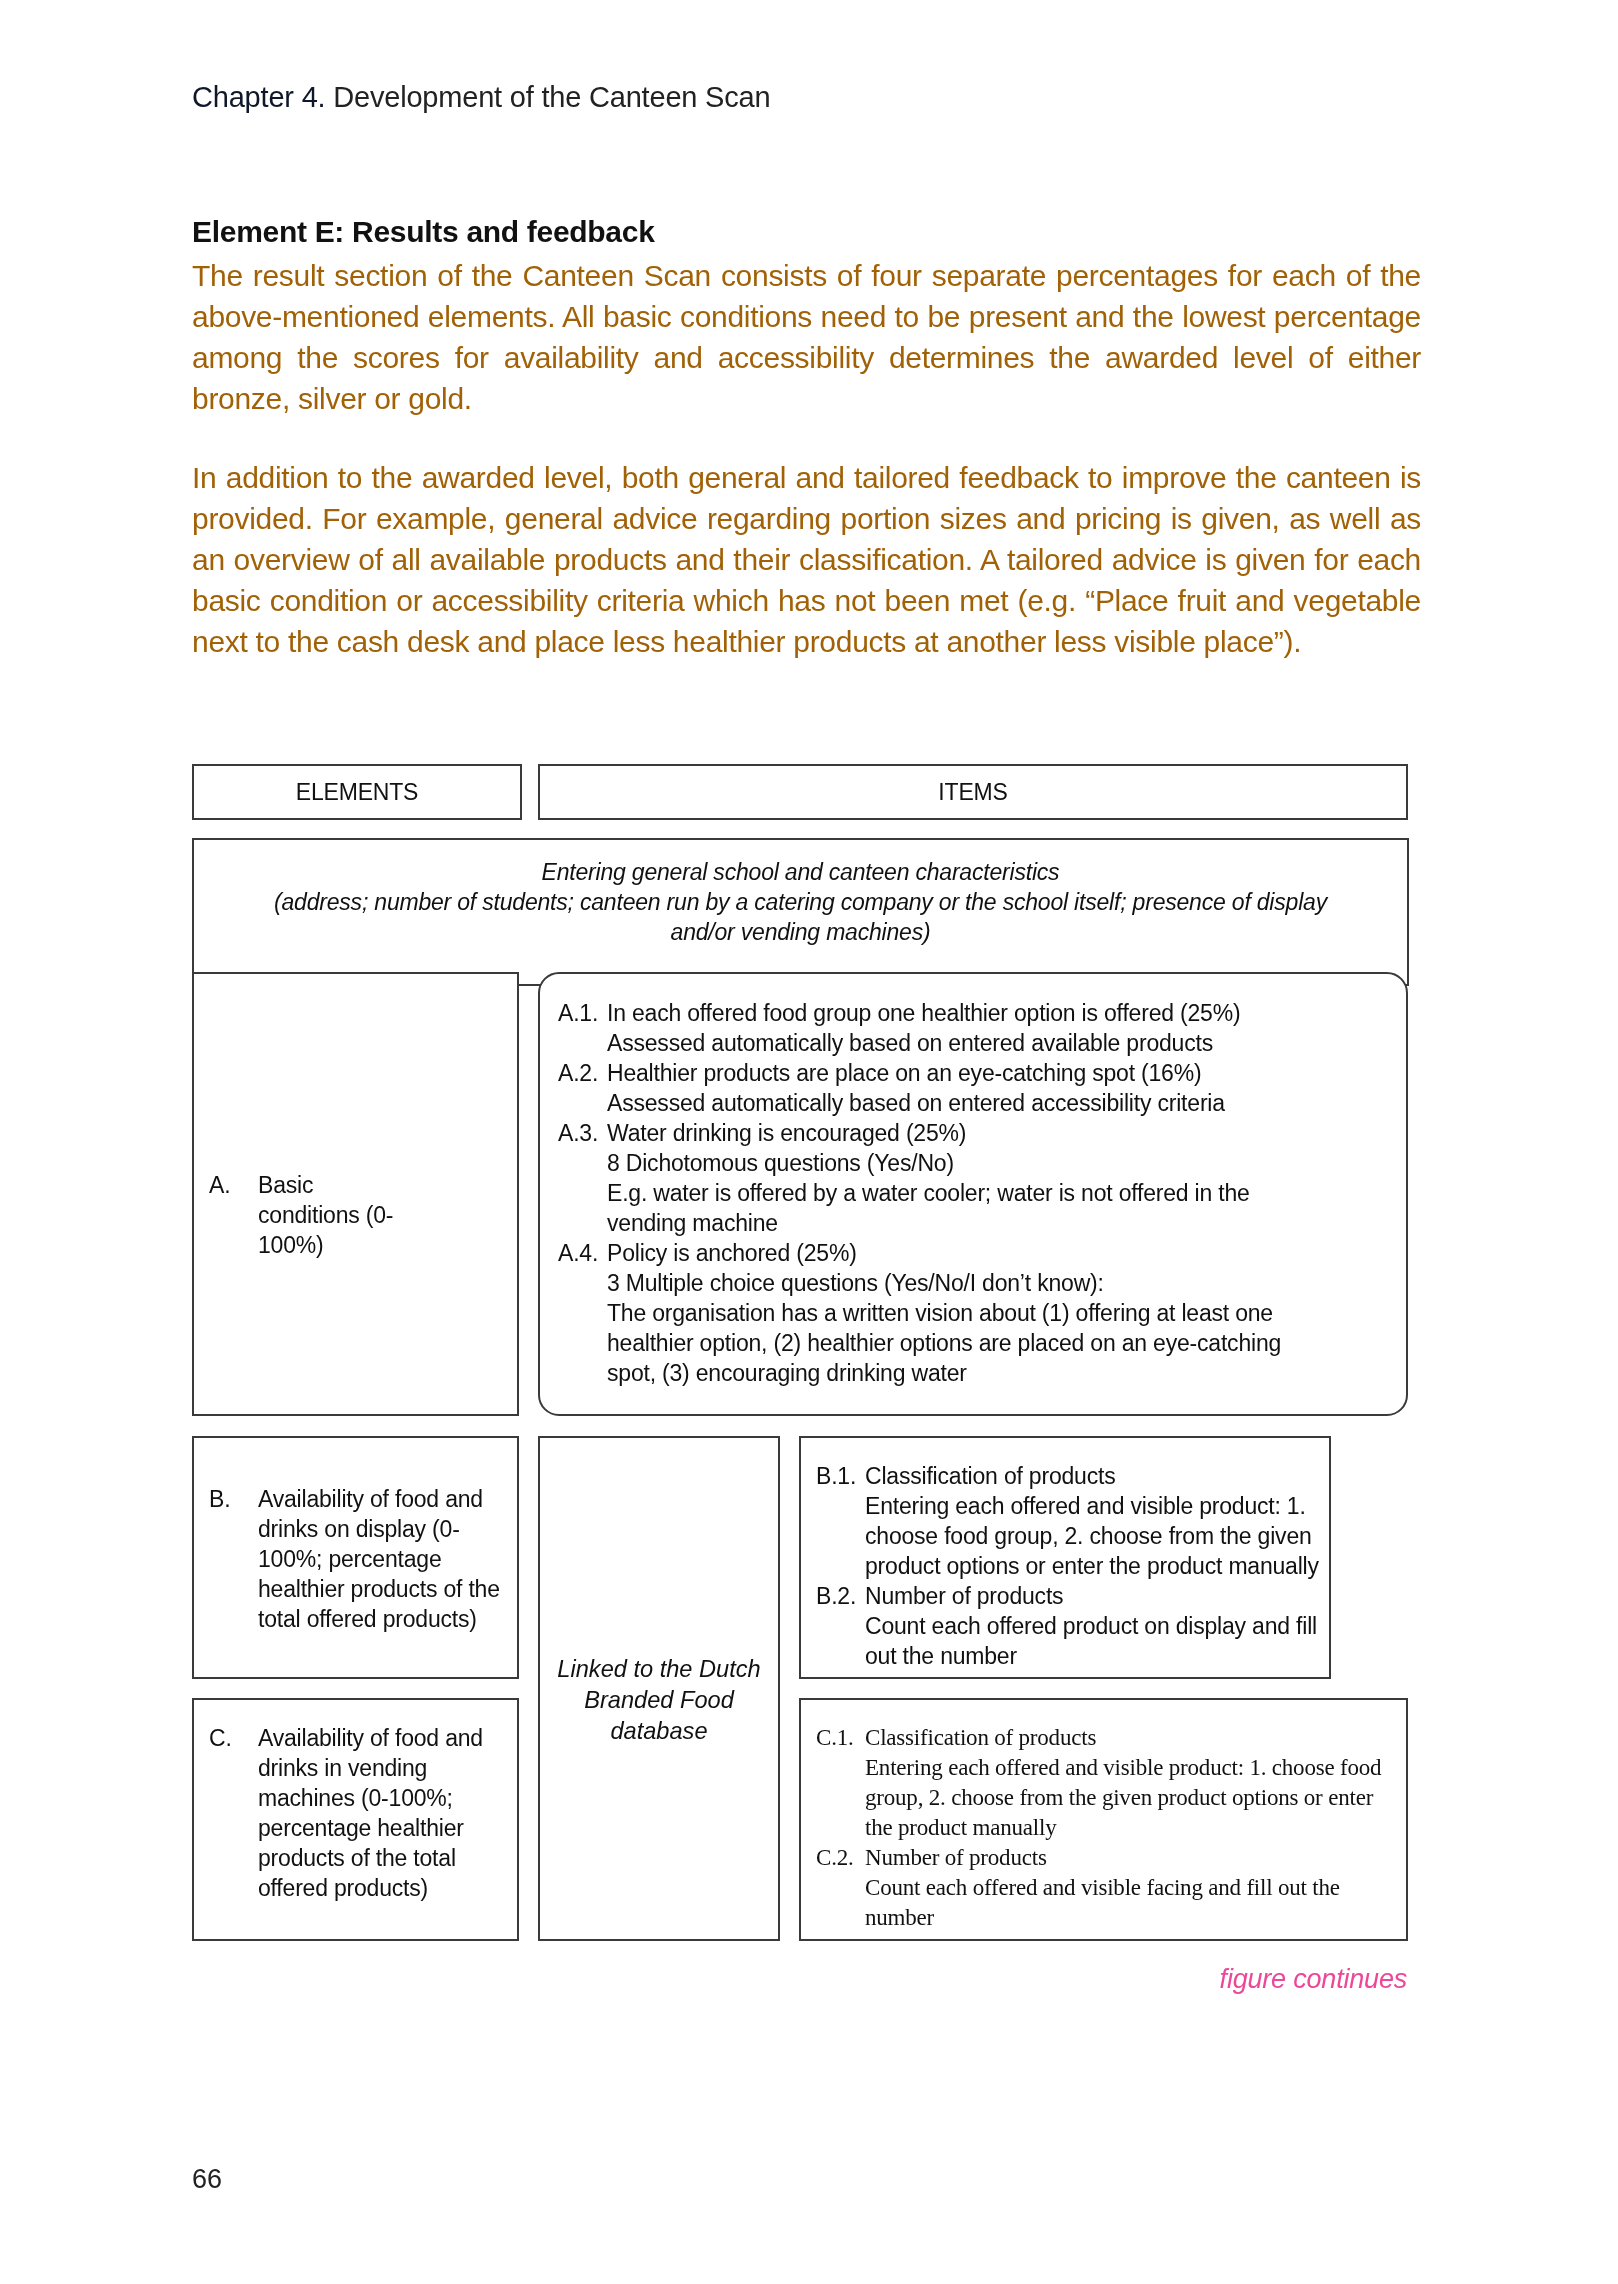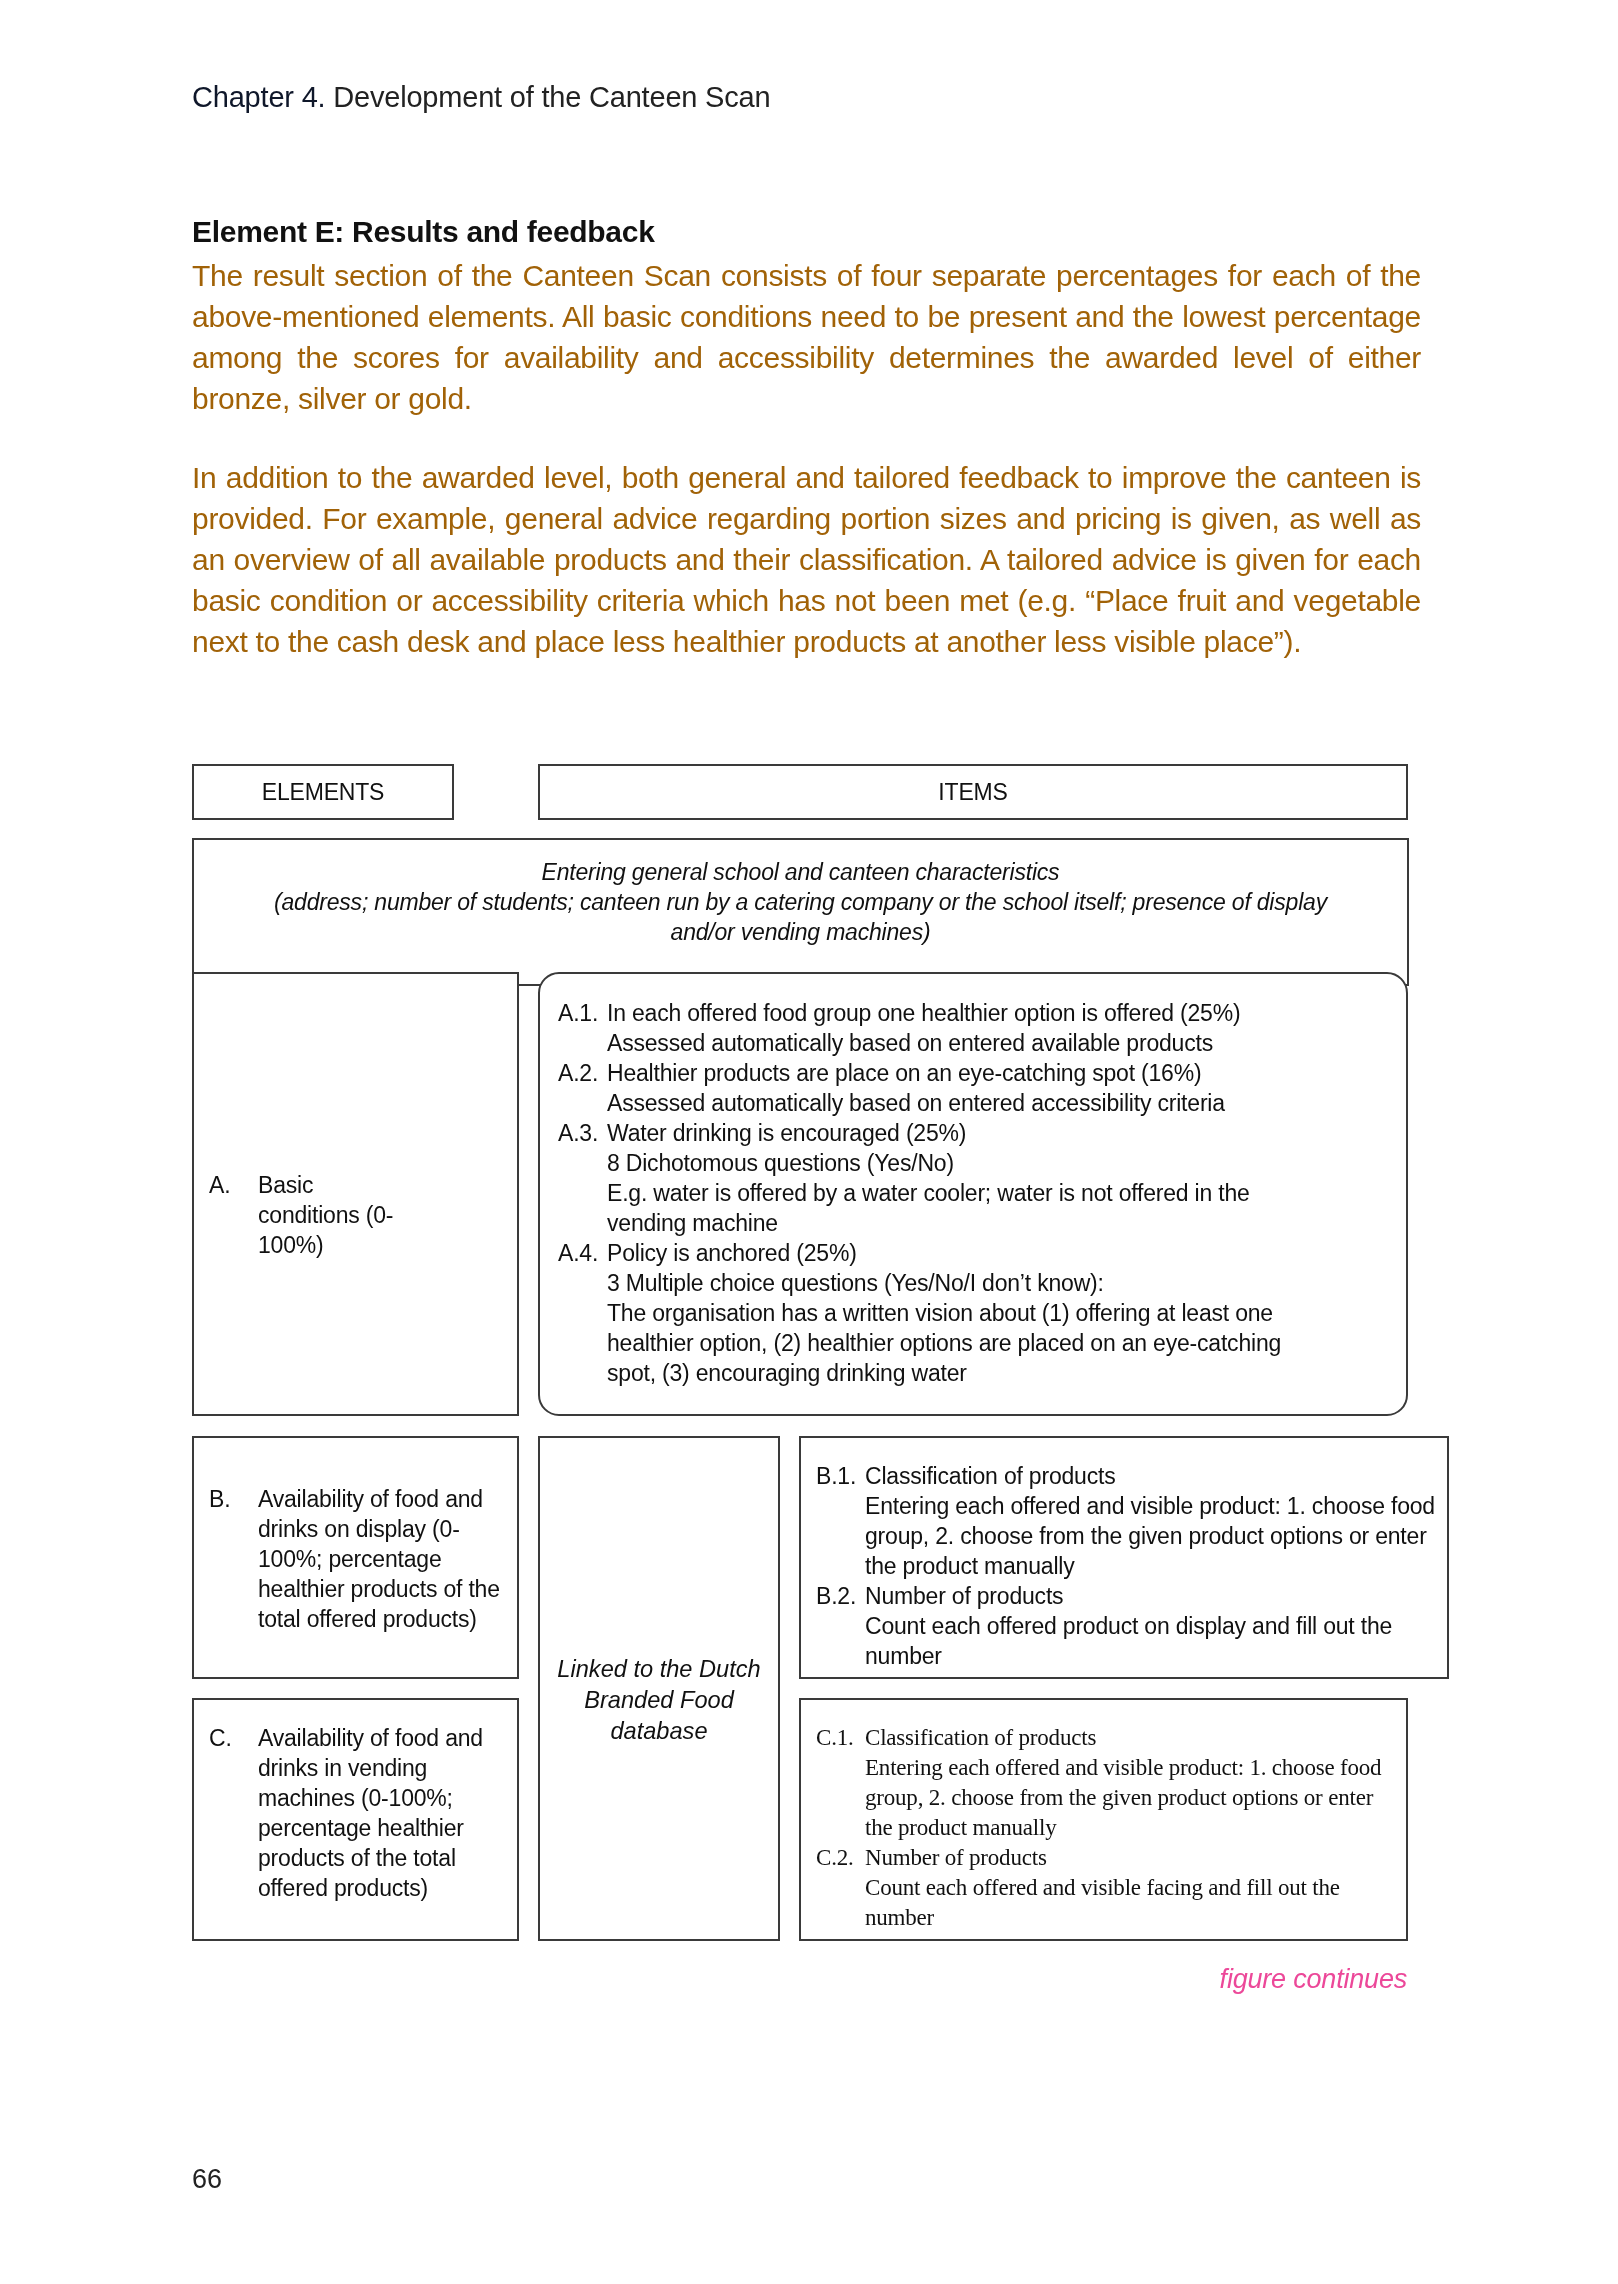--- a/index.html
+++ b/index.html
@@ -129,21 +129,21 @@
 
 <div class="abs running-head">
   <span class="chap">Chapter 4.</span><span> Development of the Canteen Scan</span>
 </div>
 
 <div class="abs section-heading">Element E: Results and feedback</div>
 
 <p class="abs para para1">The result section of the Canteen Scan consists of four separate percentages for each of the above-mentioned elements. All basic conditions need to be present and the lowest percentage among the scores for availability and accessibility determines the awarded level of either bronze, silver or gold.</p>
 <p class="abs para para2">In addition to the awarded level, both general and tailored feedback to improve the canteen is provided. For example, general advice regarding portion sizes and pricing is given, as well as an overview of all available products and their classification. A tailored advice is given for each basic condition or accessibility criteria which has not been met (e.g. “Place fruit and vegetable next to the cash desk and place less healthier products at another less visible place”).</p>
 
-<div class="box" style="left:192px; top:764px; width:262px; height:56px;">
+<div class="box" style="left:192px; top:764px; width:330px; height:56px;">
   <div class="hdr-label">ELEMENTS</div>
 </div>
 <div class="box" style="left:538px; top:764px; width:870px; height:56px;">
   <div class="hdr-label">ITEMS</div>
 </div>
 
 <div class="box" style="left:192px; top:838px; width:1217px; height:148px;">
   <div class="intro-text">
     <div>Entering general school and canteen characteristics</div>
     <div style="padding:0 76px;">(address; number of students; canteen run by a catering company or the school itself; presence of display and/or vending machines)</div>
@@ -187,21 +187,21 @@
   <div class="el-label" style="top:46px;">
     <span class="el-letter">B.</span>
     <span class="el-text">Availability of food and drinks on display (0-100%; percentage healthier products of the total offered products)</span>
   </div>
 </div>
 
 <div class="box" style="left:538px; top:1436px; width:242px; height:505px;">
   <div class="linked-text" style="top:216px; padding:0 17px;">Linked to the Dutch Branded Food database</div>
 </div>
 
-<div class="box" style="left:799px; top:1436px; width:650px; height:243px;">
+<div class="box" style="left:799px; top:1436px; width:532px; height:243px;">
   <div class="items" style="top:23px; left:15px;">
     <div class="item-row">
       <span class="item-code">B.1.</span>
       <span class="item-title">Classification of products</span>
     </div>
     <div class="item-detail">Entering each offered and visible product: 1. choose food group, 2. choose from the given product options or enter the product manually</div>
     <div class="item-row">
       <span class="item-code">B.2.</span>
       <span class="item-title">Number of products</span>
     </div>

